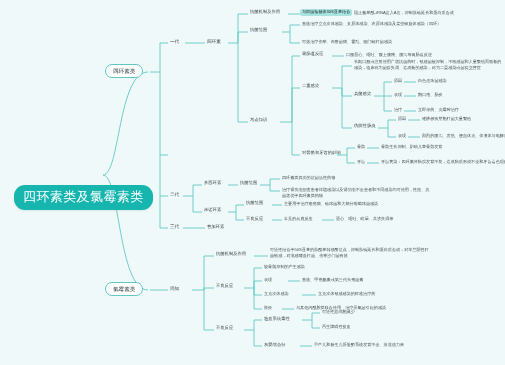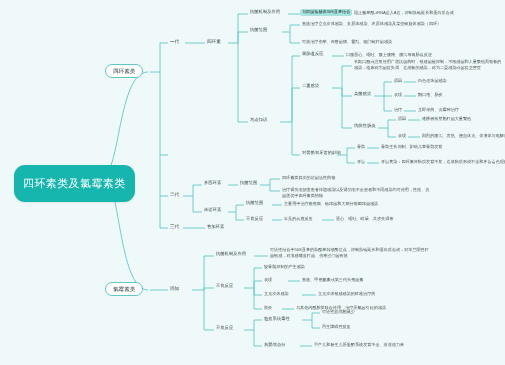--- a/index.html
+++ b/index.html
@@ -13,24 +13,25 @@
   #canvas{position:absolute;left:0;top:0;width:505px;height:365px;}
   svg.links{position:absolute;left:0;top:0;width:505px;height:365px;pointer-events:none;}
 
   .node{position:absolute;white-space:nowrap;line-height:1.15;}
 
   
   .n-root{
     background:#16b5ae;
     color:#ffffff;
     border-radius:11px;
-    font-size:11px;
-    padding:12px 9px;
+    font-size:13px;
+    padding:5px 9px;
     letter-spacing:.4px;
     box-shadow:0 1px 2px rgba(0,0,0,.08);
+    margin-top:20px;
   }
   
   .n-l2{
     background:#ffffff;
     color:#2d3b3b;
     border:1px solid #5ec8c4;
     border-radius:9px;
     font-size:5.6px;
     padding:3px 7px;
   }

